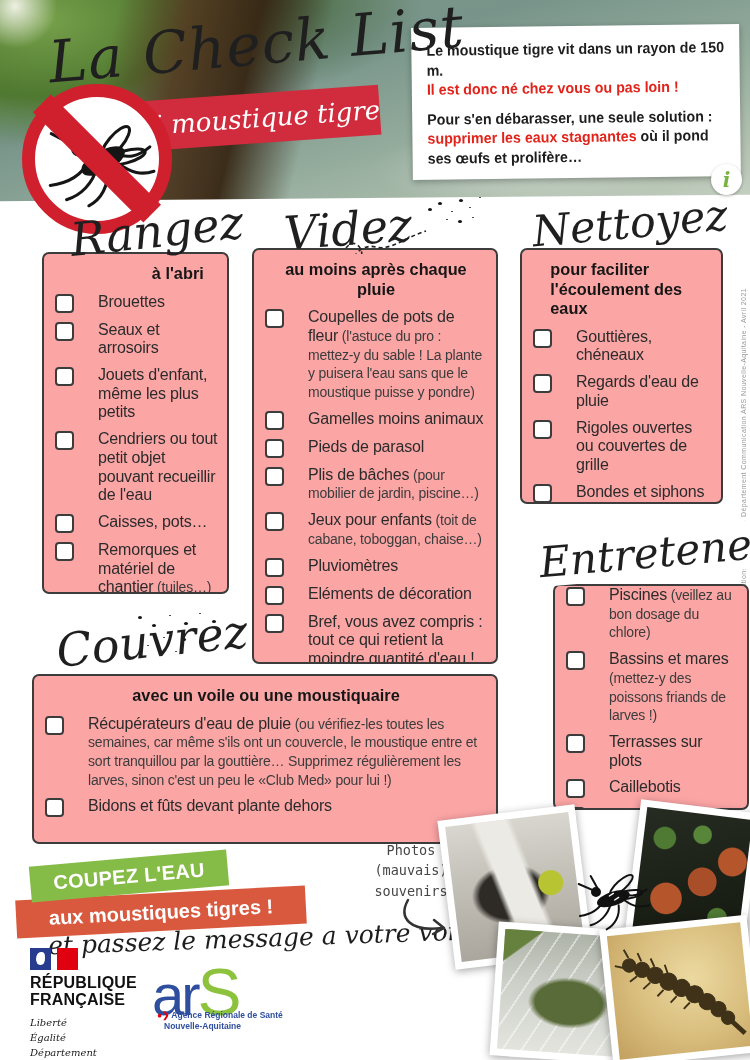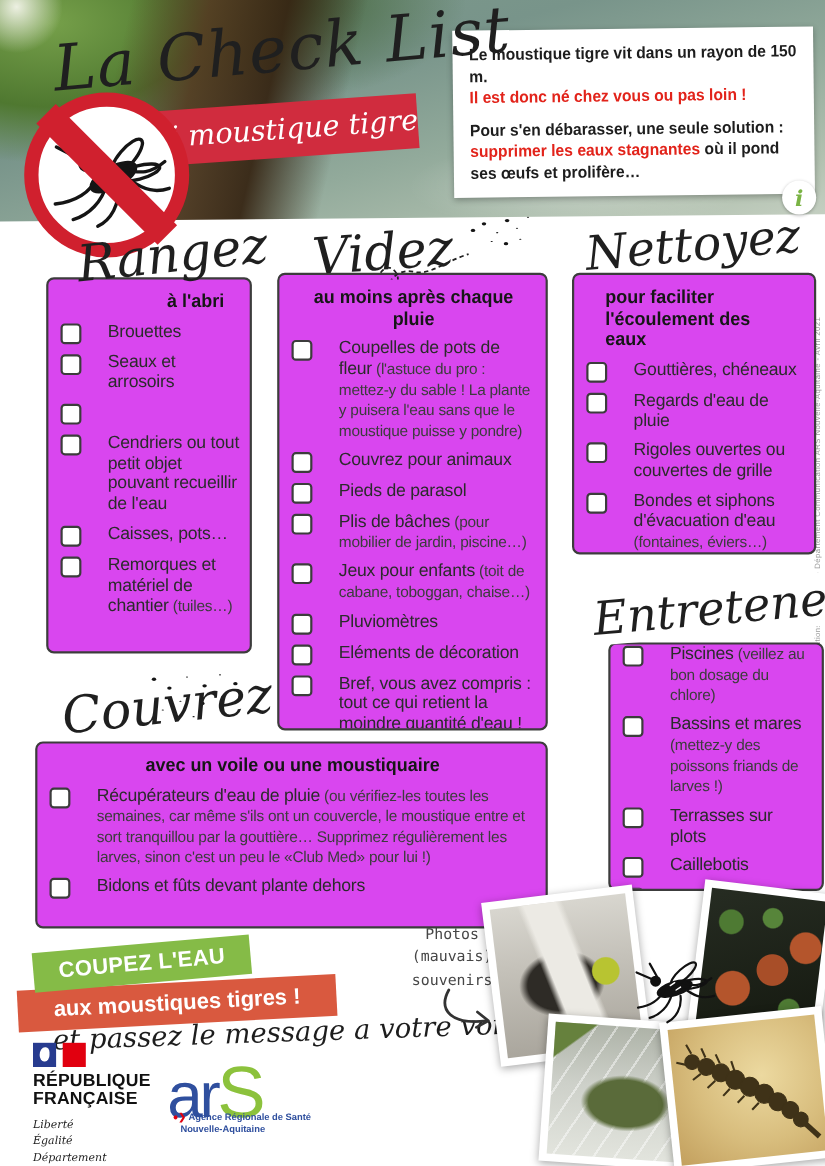--- a/index.html
+++ b/index.html
@@ -43,28 +43,28 @@
 
   
   .script{font-family:"DejaVu Serif",serif;font-style:italic;color:#1f1f1f;white-space:nowrap;z-index:3;}
   .t-rangez{left:70px;top:204px;font-size:46px;transform:rotate(-6deg);}
   .t-videz{left:284px;top:202px;font-size:46px;transform:rotate(-4deg);}
   .t-nettoyez{left:532px;top:198px;font-size:43px;transform:rotate(-5deg);}
   .t-entretenez{left:534px;top:528px;font-size:42px;transform:rotate(-5deg);background:#fff;padding:0 5px;}
   .t-couvrez{left:56px;top:614px;font-size:46px;transform:rotate(-6deg);}
 
   .box{position:absolute;border:2px solid #3c3c3c;border-radius:7px;box-sizing:border-box;
-    padding:8px 9px 8px 11px;background:#d946ef;z-index:2;overflow:hidden;}
+    padding:8px 9px 8px 11px;background:#fca5a5;z-index:2;overflow:hidden;}
   .subtitle{font-weight:bold;font-size:17px;color:#161616;margin:2px 0 9px;line-height:1.15;
     transform:scaleX(.96);transform-origin:0 0;}
   .box-rangez{left:42px;top:252px;width:187px;height:342px;}
   .box-rangez .subtitle{text-align:right;padding-right:8px;}
   .box-videz{left:252px;top:248px;width:246px;height:416px;}
   .box-videz .subtitle{text-align:center;transform-origin:center;}
-  .box-nettoyez{left:520px;top:248px;width:222px;height:256px;}
+  .box-nettoyez{left:520px;top:248px;width:203px;height:256px;}
   .box-nettoyez .subtitle{padding-left:18px;}
   .box-entretenez{left:553px;top:584px;width:196px;height:226px;padding-top:0;}
   .box-couvrez{left:32px;top:674px;width:466px;height:170px;}
   .box-couvrez .subtitle{text-align:center;transform-origin:center;}
 
   .row{display:flex;gap:24px;margin-bottom:8px;align-items:flex-start;}
   .cb{flex:0 0 auto;width:15px;height:15px;border:2px solid #3c3c3c;border-radius:4px;margin-top:1px;background:#fff;}
   .lbl{font-size:16px;color:#2b2b2b;line-height:1.17;letter-spacing:-.2px;}
   .note{font-size:14px;color:#3c3c3c;}
 
@@ -189,20 +189,21 @@
         <div class="row">
           <span class="cb"></span>
           <span class="lbl">Brouettes</span>
         </div>
         <div class="row">
           <span class="cb"></span>
           <span class="lbl">Seaux et arrosoirs</span>
         </div>
         <div class="row">
           <span class="cb"></span>
+          <span class="lbl">Jouets d'enfant, même les plus petits</span>
         </div>
         <div class="row">
           <span class="cb"></span>
           <span class="lbl">Cendriers ou tout petit objet pouvant recueillir de l'eau</span>
         </div>
         <div class="row">
           <span class="cb"></span>
           <span class="lbl">Caisses, pots…</span>
         </div>
         <div class="row">
@@ -215,21 +216,21 @@
   <div class="abs script t-videz">Videz</div>
   <div class="box box-videz">
     <div class="subtitle">au moins après chaque pluie</div>
     <div>
         <div class="row">
           <span class="cb"></span>
           <span class="lbl">Coupelles de pots de fleur<span class="note"> (l'astuce du pro : mettez-y du sable ! La plante y puisera l'eau sans que le moustique puisse y pondre)</span></span>
         </div>
         <div class="row">
           <span class="cb"></span>
-          <span class="lbl">Couvrez pour animaux</span>
+          <span class="lbl">Gamelles moins animaux</span>
         </div>
         <div class="row">
           <span class="cb"></span>
           <span class="lbl">Pieds de parasol</span>
         </div>
         <div class="row">
           <span class="cb"></span>
           <span class="lbl">Plis de bâches<span class="note"> (pour mobilier de jardin, piscine…)</span></span>
         </div>
         <div class="row">

